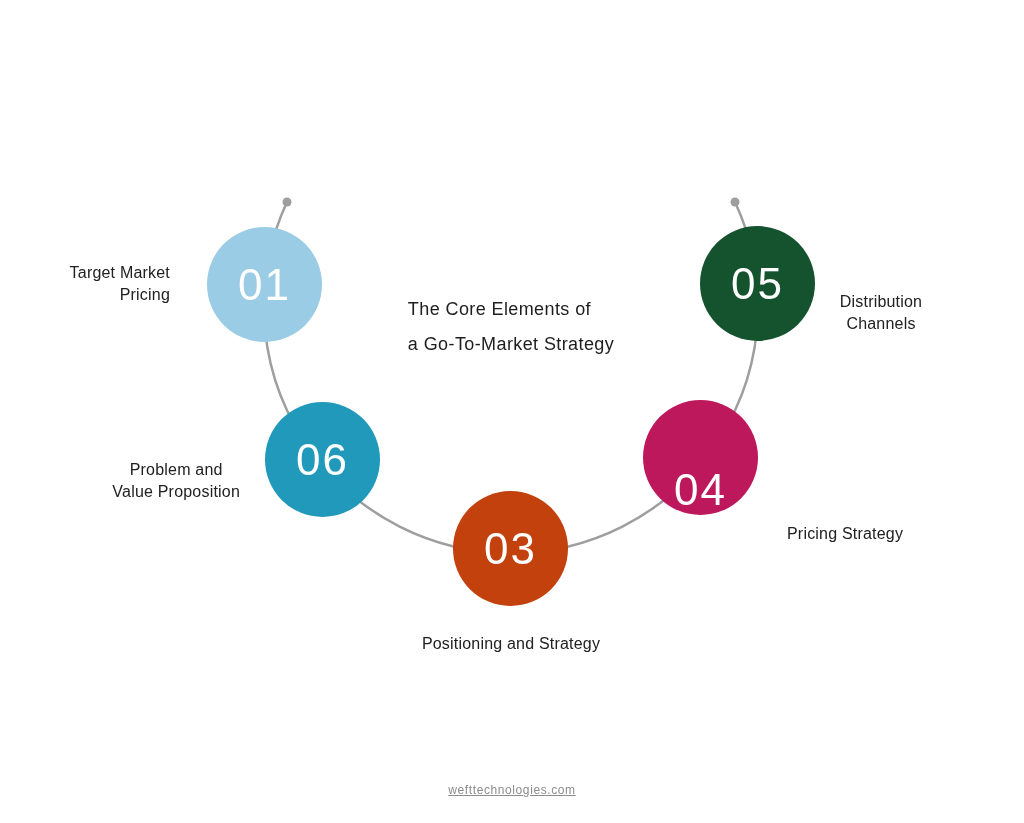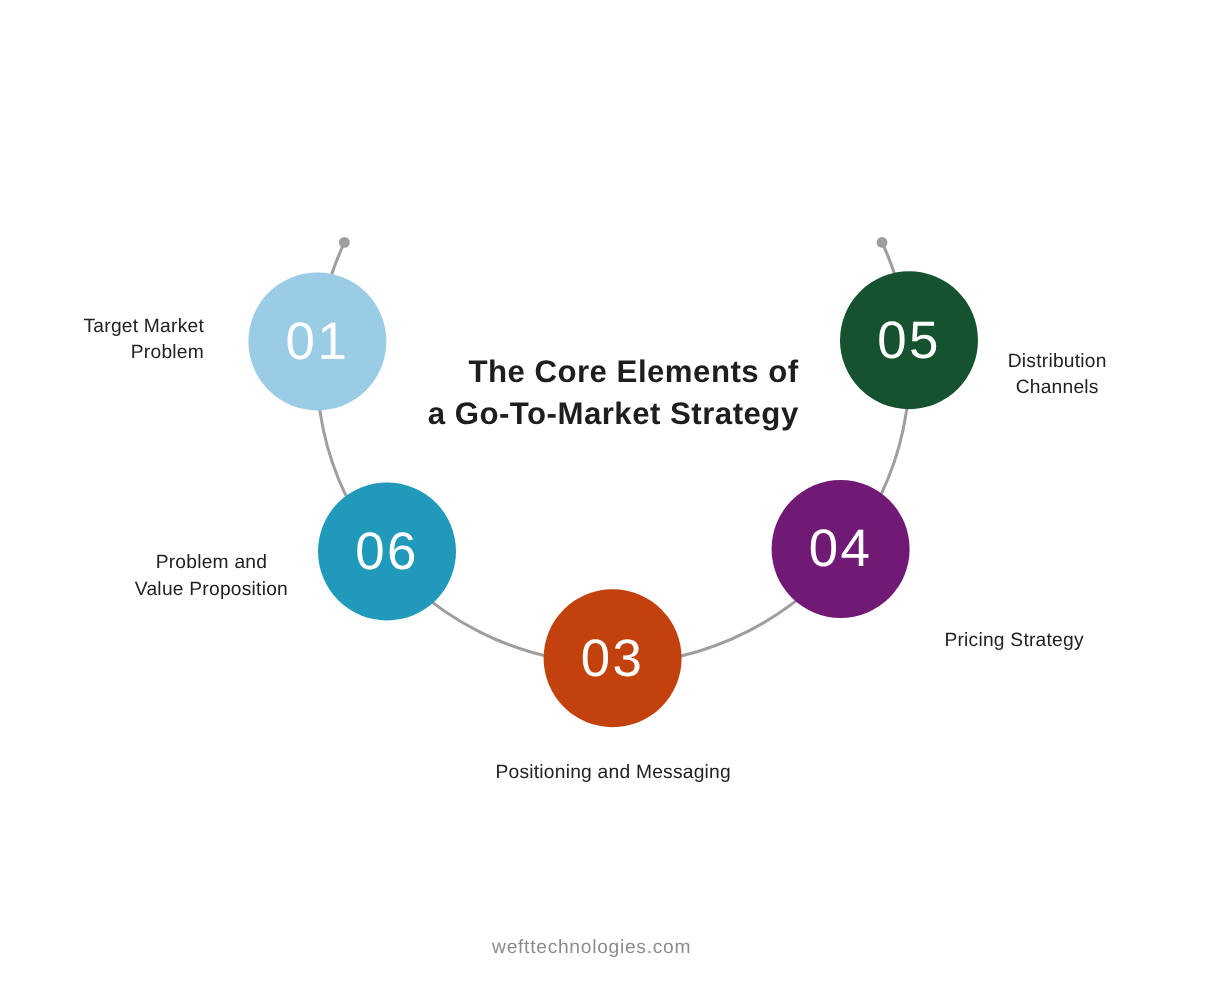--- a/index.html
+++ b/index.html
@@ -17,23 +17,23 @@
   .arc-layer {
     position: absolute;
     left: 0; top: 0;
     width: 1024px; height: 823px;
     z-index: 1;
   }
   .title {
     position: absolute;
     left: 511px; top: 327px;
     transform: translate(-50%, -50%);
-    text-align: right;
-    font-size: 26px;
-    font-weight: 700;
+    text-align: left;
+    font-size: 18px;
+    font-weight: 400;
     line-height: 35px;
     letter-spacing: 0.4px;
     color: #1e1e1e;
     z-index: 2;
     white-space: nowrap;
   }
   .circle {
     position: absolute;
     width: 115px; height: 115px;
     border-radius: 50%;
@@ -63,27 +63,28 @@
     white-space: pre-line;
     z-index: 2;
   }
   .l1 { right: 854px; top: 283px; transform: translateY(-50%); text-align: right; }
   .l2 { right: 784px; top: 480px; transform: translateY(-50%); text-align: center; }
   .l3 { left: 511px; top: 644px; transform: translate(-50%, -50%); text-align: center; white-space: nowrap; }
   .l4 { left: 787px; top: 486px; transform: translateY(-50%); white-space: nowrap; margin-top: 48px; }
   .l5 { left: 881px; top: 283px; transform: translate(-50%, -50%); text-align: center; margin-top: 29px; }
   .footer {
     position: absolute;
-    left: 493px; top: 790px;
+    left: 512px; top: 790px;
     transform: translate(-50%, -50%);
-    font-size: 16px;
+    font-size: 12px;
     letter-spacing: 0.6px;
     color: #8c8c8c;
     z-index: 2;
     white-space: nowrap;
+    text-decoration: underline;
   }
 </style>
 </head>
 <body>
 
 <div class="canvas">
 
   <svg class="arc-layer" width="1024" height="823" viewBox="0 0 1024 823" xmlns="http://www.w3.org/2000/svg">
     <path d="M 287 202 A 247 247 0 1 0 735 202" fill="none" stroke-width="2.5" stroke="#9e9e9e"></path>
     <circle cx="287" cy="202" r="4.5" fill="#9e9e9e"></circle>
@@ -97,31 +98,31 @@
 
   <div class="circle c1" style="background: rgb(155, 204, 229);">
     <span class="num">01</span>
   </div>
   <div class="circle c2" style="background: rgb(33, 153, 186);">
     <span class="num">06</span>
   </div>
   <div class="circle c3" style="background: #c2410c;">
     <span class="num">03</span>
   </div>
-  <div class="circle c4" style="background: #701a75;">
+  <div class="circle c4" style="background: #be185d; align-items: flex-end;">
     <span class="num">04</span>
   </div>
   <div class="circle c5" style="background: #14532d;">
     <span class="num">05</span>
   </div>
 
   <div class="label l1">Target Market
-Problem</div>
+Pricing</div>
   <div class="label l2">Problem and
 Value Proposition</div>
-  <div class="label l3">Positioning and Messaging</div>
+  <div class="label l3">Positioning and Strategy</div>
   <div class="label l4">Pricing Strategy</div>
   <div class="label l5">Distribution
 Channels</div>
 
   <div class="footer">wefttechnologies.com</div>
 
 </div>
 
 </body></html>

